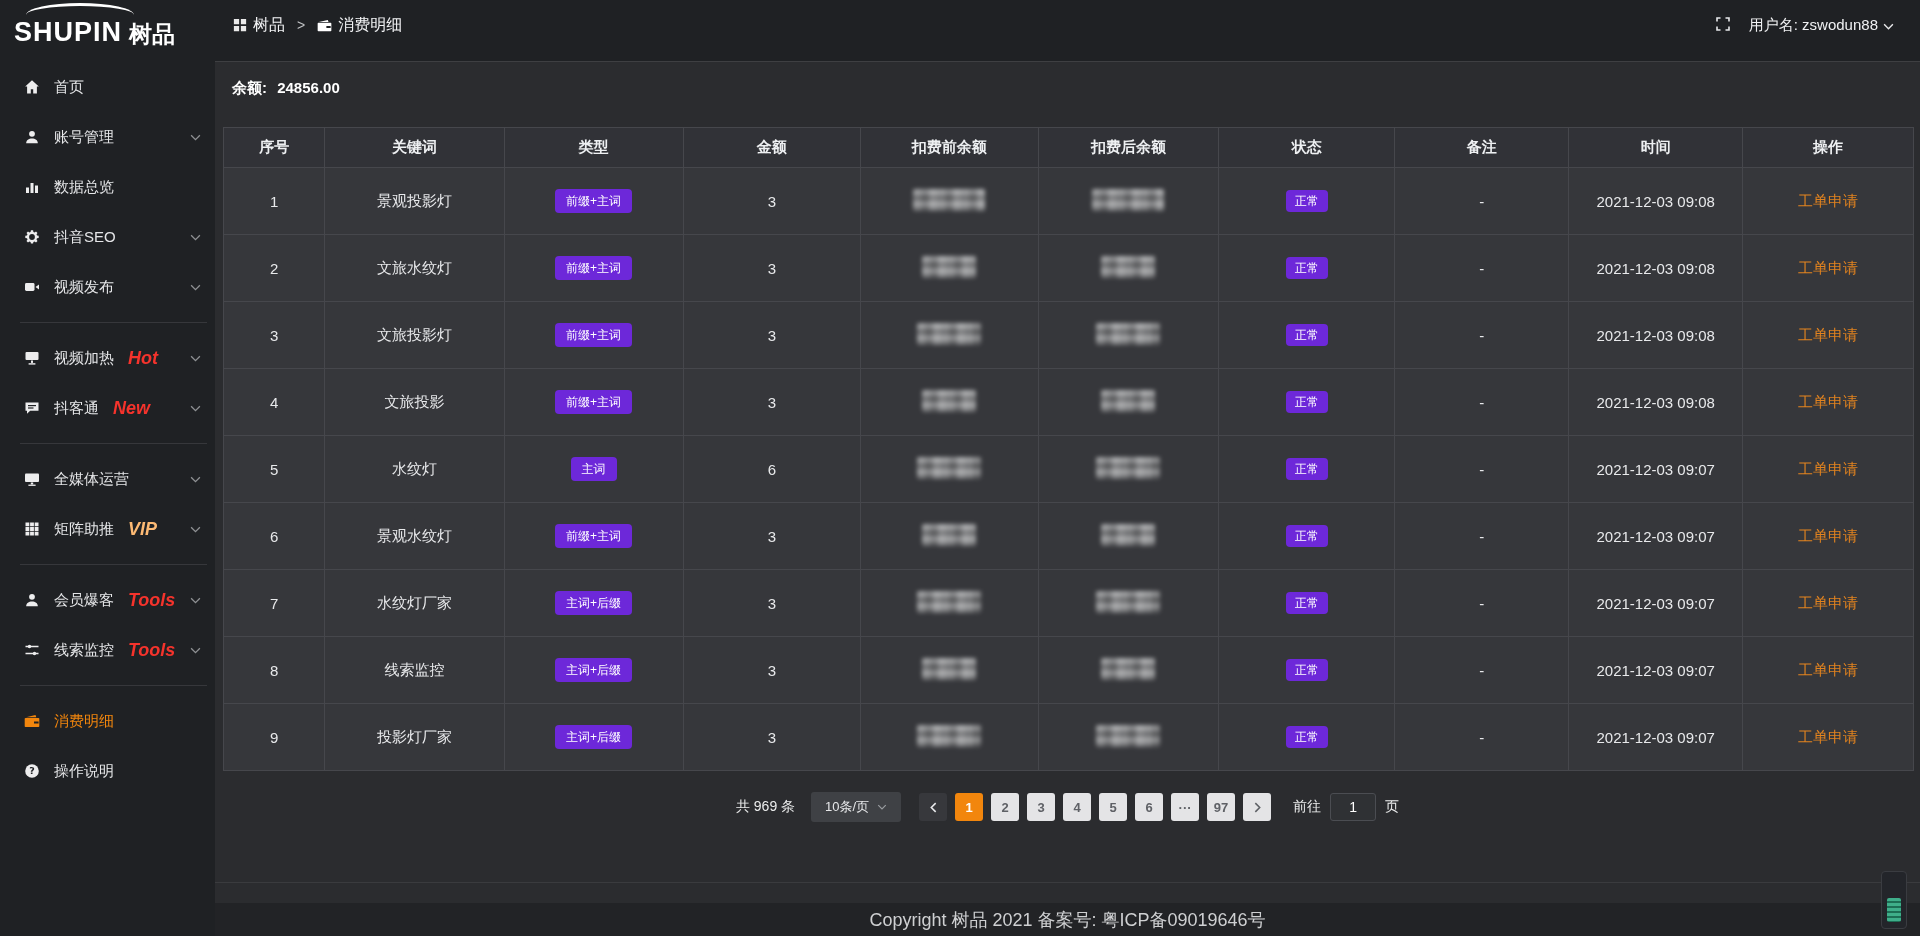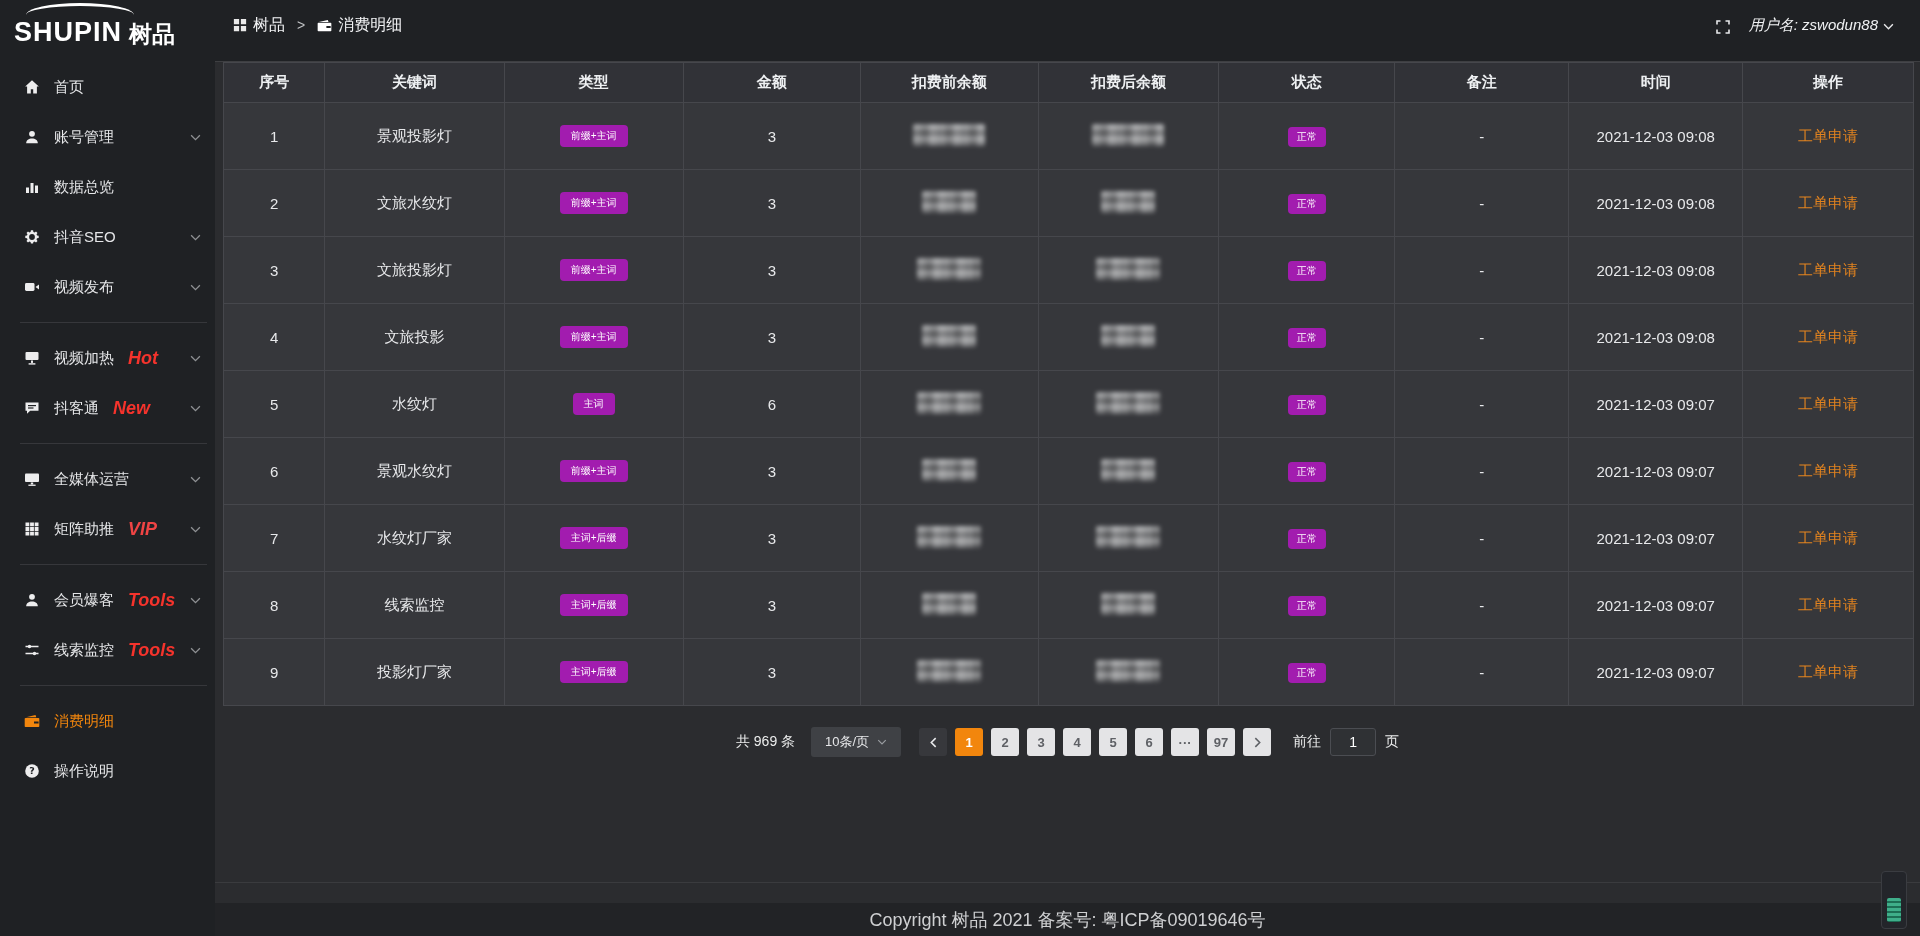--- a/index.html
+++ b/index.html
@@ -23,38 +23,38 @@
   }
   .logo-en { font-size:27px; font-weight:700; letter-spacing:1px; color:#fff; line-height:1; }
   .logo-cn { font-size:23px; font-weight:700; color:#fff; margin-left:7px; line-height:1.05; }
   .topbar-main {
     flex:1; display:flex; align-items:center; padding:0 26px 0 18px; height:100%;
   }
   .breadcrumb { display:flex; align-items:center; gap:9px; font-size:16px; color:#f2f3f5; }
   .crumb { display:flex; align-items:center; gap:6px; cursor:pointer; }
   .crumb svg { display:block; }
   .crumb-sep { color:#c0c2c5; font-size:14px; margin:0 3px; }
-  .topbar-right { margin-left:auto; display:flex; align-items:flex-end; gap:18px;font-style:italic; }
+  .topbar-right { margin-left:auto; display:flex; align-items:flex-start; gap:18px; }
   .fullscreen-btn { color:#e8e9eb; cursor:pointer; display:flex; }
   .user-chip { display:flex; align-items:center; gap:5px; font-size:15px; color:#f0f1f3; cursor:pointer; }
   .user-chip svg { margin-top:2px; }
   
   .sidebar {
     position:absolute; top:50px; left:0; bottom:0; width:215px;
     background:#1f2124; padding-top:12px; z-index:4;
   }
   .side-item {
     height:50px; display:flex; align-items:center; padding:0 14px 0 23px;
     cursor:pointer; color:#e5e6e8;
   }
   .side-item .ico { width:18px; display:flex; justify-content:center; color:#ededee; flex:0 0 18px; }
   .side-item .lbl { font-size:15px; margin-left:13px; white-space:nowrap; }
   .side-item .flag { font-size:18px; font-weight:700; font-style:italic; margin-left:14px; }
   .flag-red { color:#f5332c; }
-  .flag-gold { color:#ef4444;text-align:center; }
+  .flag-gold { color:#fdba74;text-align:center; }
   .side-item .chev { margin-left:auto; color:#8f9194; display:flex; }
   .side-item.active, .side-item.active .ico { color:#f2860d; }
   .side-divider { height:1px; background:#36373b; margin:10px 8px 10px 20px; }
   
   .main {
     position:absolute; top:50px; left:215px; right:0; bottom:0;
     background:#2b2c2f; display:flex; flex-direction:column;
   }
   .sub-strip { height:12px; background:#1f2124; border-bottom:1px solid #3e3f42; flex:0 0 auto; }
   .balance-row { margin:17px 0 29px 17px; font-size:15px; font-weight:700; color:#fff; }
@@ -62,21 +62,21 @@
   
   .table-wrap { margin:0 6px 0 8px; }
   table { width:100%; border-collapse:collapse; table-layout:fixed; background:#36373b; }
   th, td {
     border:1px solid #46474c; text-align:center; vertical-align:middle;
     font-size:15px; color:#e8e9eb; overflow:hidden;
   }
   th { height:40px; font-weight:700; color:#eef0f2; background:#313237; }
   td { height:67px; }
   .badge {
-    display:inline-block; background:#a21caf; color:#fff; font-size:10px;
+    display:inline-block; background:#6d28d9; color:#fff; font-size:12px;
     border-radius:4px; padding:6px 11px; line-height:1;
   }
   .badge.status { padding:5px 9px; }
   .action-link { color:#e2831f; cursor:pointer; text-decoration:none; font-size:15px; }
   .censored {
     display:inline-block; width:64px; height:22px; border-radius:2px; opacity:.8;
     background:
       repeating-linear-gradient(90deg,#9fa0a2 0 8px,#7d7e80 8px 16px,#b3b4b6 16px 24px),
       repeating-linear-gradient(180deg,rgba(255,255,255,.25) 0 6px,rgba(0,0,0,.18) 6px 12px);
     background-blend-mode:overlay; filter:blur(2px);
@@ -357,20 +357,24 @@
         </svg>
     </span>
     <span class="lbl">操作说明</span>
   </div>
 
 </div>
 
 <div class="main">
   <div class="sub-strip"></div>
 
+  <div class="balance-row">
+    <span>余额:</span>
+    <span class="bal-val">24856.00</span>
+  </div>
 
   <div class="table-wrap">
     <table>
       <colgroup>
         <col style="width:6%">
           <col style="width:10.6%">
           <col style="width:10.6%">
           <col style="width:10.5%">
         <col style="width:10.5%">
           <col style="width:10.7%">

